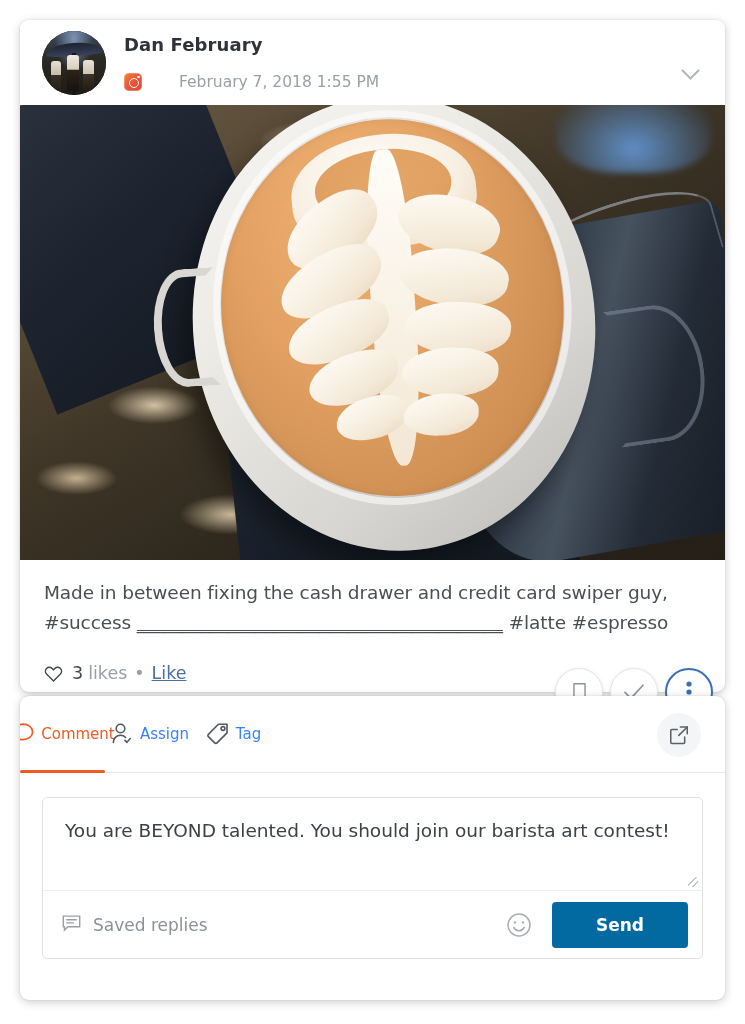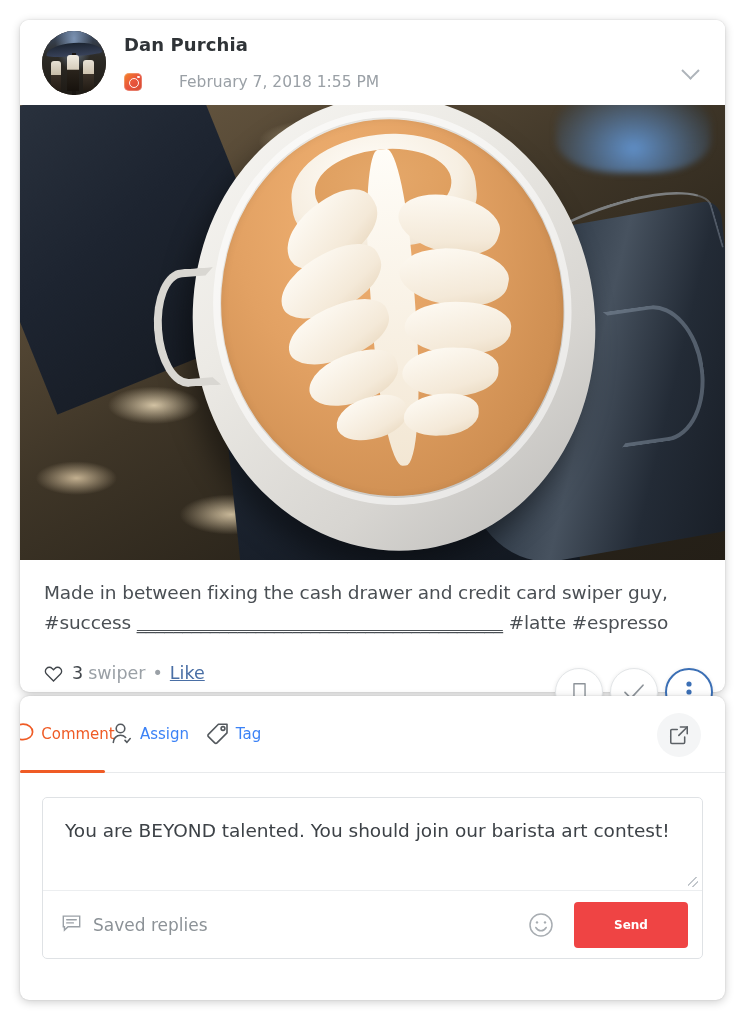--- a/index.html
+++ b/index.html
@@ -392,24 +392,24 @@
     padding: 0 14px 0 18px;
   }
   .saved-replies {
     display: flex; align-items: center; gap: 11px;
     cursor: pointer;
   }
   .saved-label { font-size: 17px; color: #8c9297; }
   .foot-spacer { flex: 1 1 auto; }
   .emoji-btn { width: 34px; height: 34px; display: flex; align-items: center; justify-content: center; margin-right: 16px; cursor: pointer; }
   .send-btn {
-    width: 114px; height: 46px;
-    background: #ef4444;
+    width: 136px; height: 46px;
+    background: #0369a1;
     color: #ffffff;
-    font-size: 12px;
+    font-size: 17px;
     font-weight: bold;
     border: none;
     border-radius: 4px;
     cursor: pointer;
     font-family: "DejaVu Sans", "Liberation Sans", sans-serif;
   }
 </style>
 </head>
 <body>
 
@@ -422,21 +422,21 @@
       <div class="avatar">
         <div class="av-bg"></div>
         <div class="av-canopy"></div>
         <div class="av-pole"></div>
         <div class="av-p av-p1"></div>
         <div class="av-p av-p2"></div>
         <div class="av-p av-p3"></div>
       </div>
 
       <div class="head-meta">
-        <div class="author-name">Dan Purchia</div>
+        <div class="author-name">Dan February</div>
         <div class="post-date-row">
           <span class="ig-icon"></span>
           <span class="post-date">February 7, 2018 1:55 PM</span>
         </div>
       </div>
 
       <div class="chevron-btn">
         <span class="chev"></span>
       </div>
     </div>
@@ -476,21 +476,21 @@
       <div class="caption"><span>#success </span><span class="cap-rule">________________________________________</span><span> #latte #espresso</span></div>
     </div>
 
     <div class="likes-row">
       <span class="heart">
         <svg width="19" height="19" viewBox="0 0 24 24" fill="none" stroke="#41464b" stroke-width="1.7">
           <path d="M20.8 5.6a5 5 0 0 0-7.1 0L12 7.3l-1.7-1.7a5 5 0 0 0-7.1 7.1l8.8 8.8 8.8-8.8a5 5 0 0 0 0-7.1z"></path>
         </svg>
       </span>
       <span class="likes-count">3</span>
-      <span class="likes-word">swiper</span>
+      <span class="likes-word">likes</span>
       <span class="dot-sep">•</span>
       <span class="like-link">Like</span>
     </div>
 
     <div class="fab-row">
       <div class="fab">
         <svg width="19" height="21" viewBox="0 0 24 26" fill="none" stroke="#8e949a" stroke-width="1.8" stroke-linejoin="round">
           <path d="M5 2h14v22l-7-5.5L5 24z"></path>
         </svg>
       </div>

